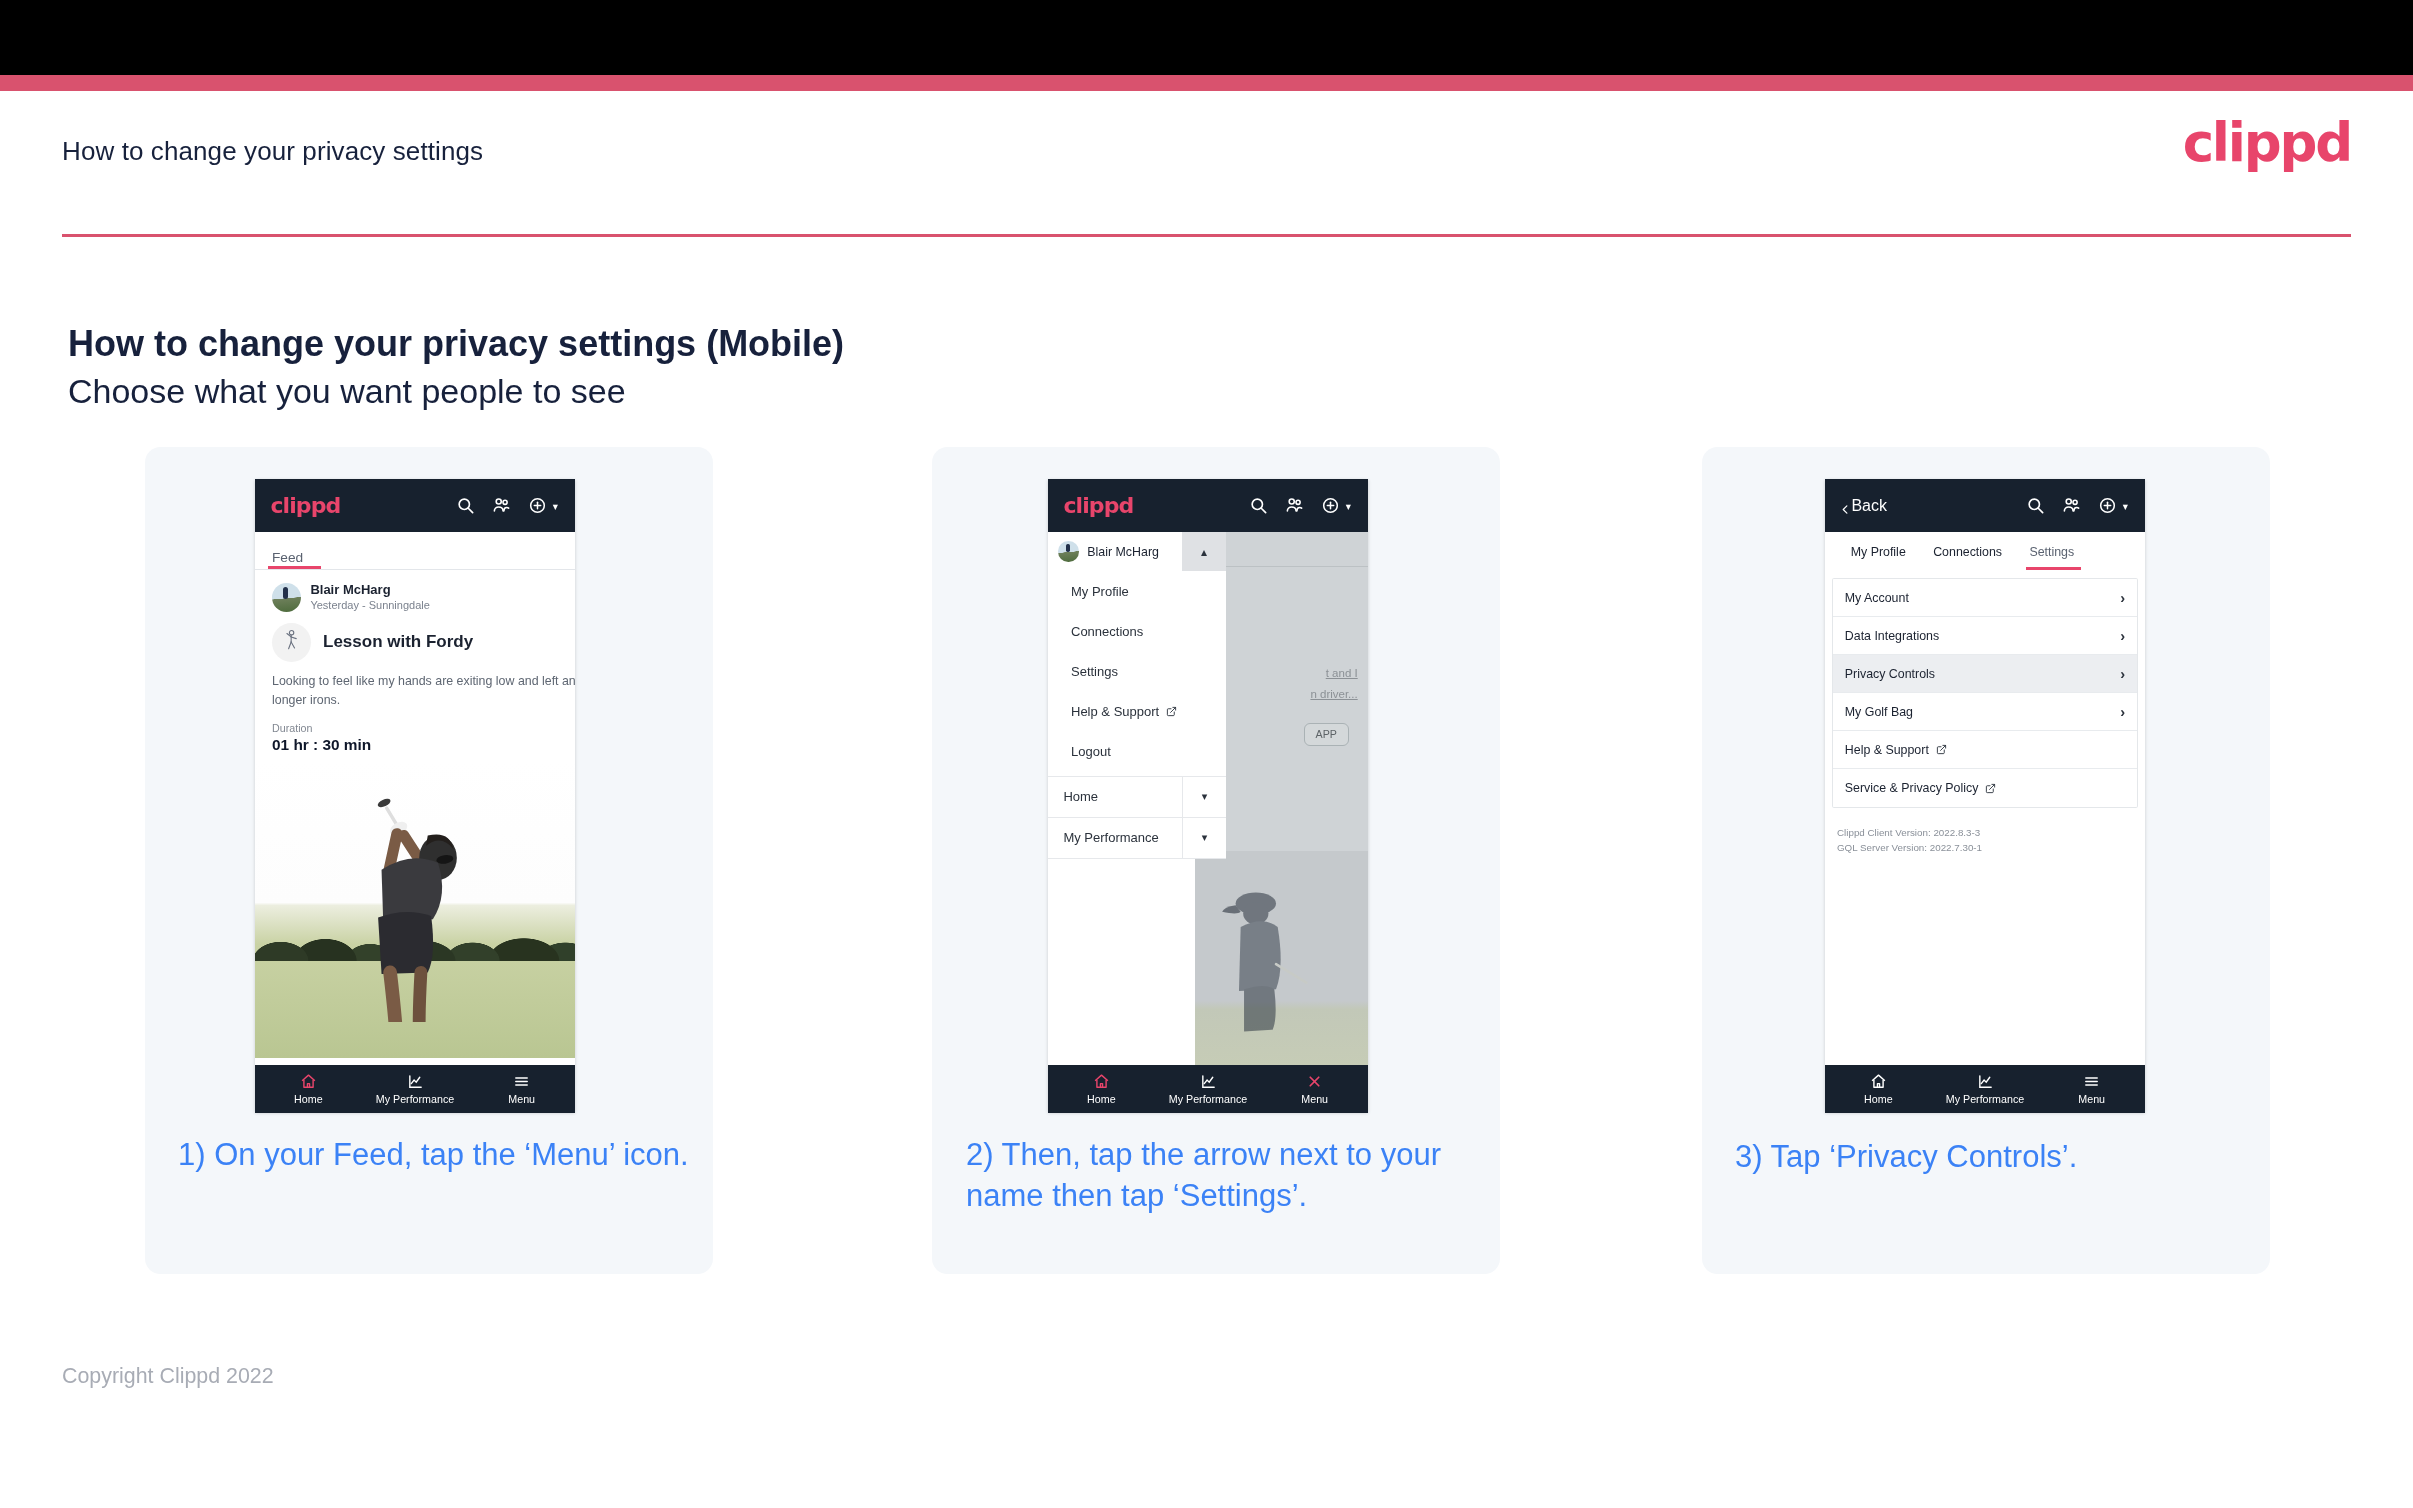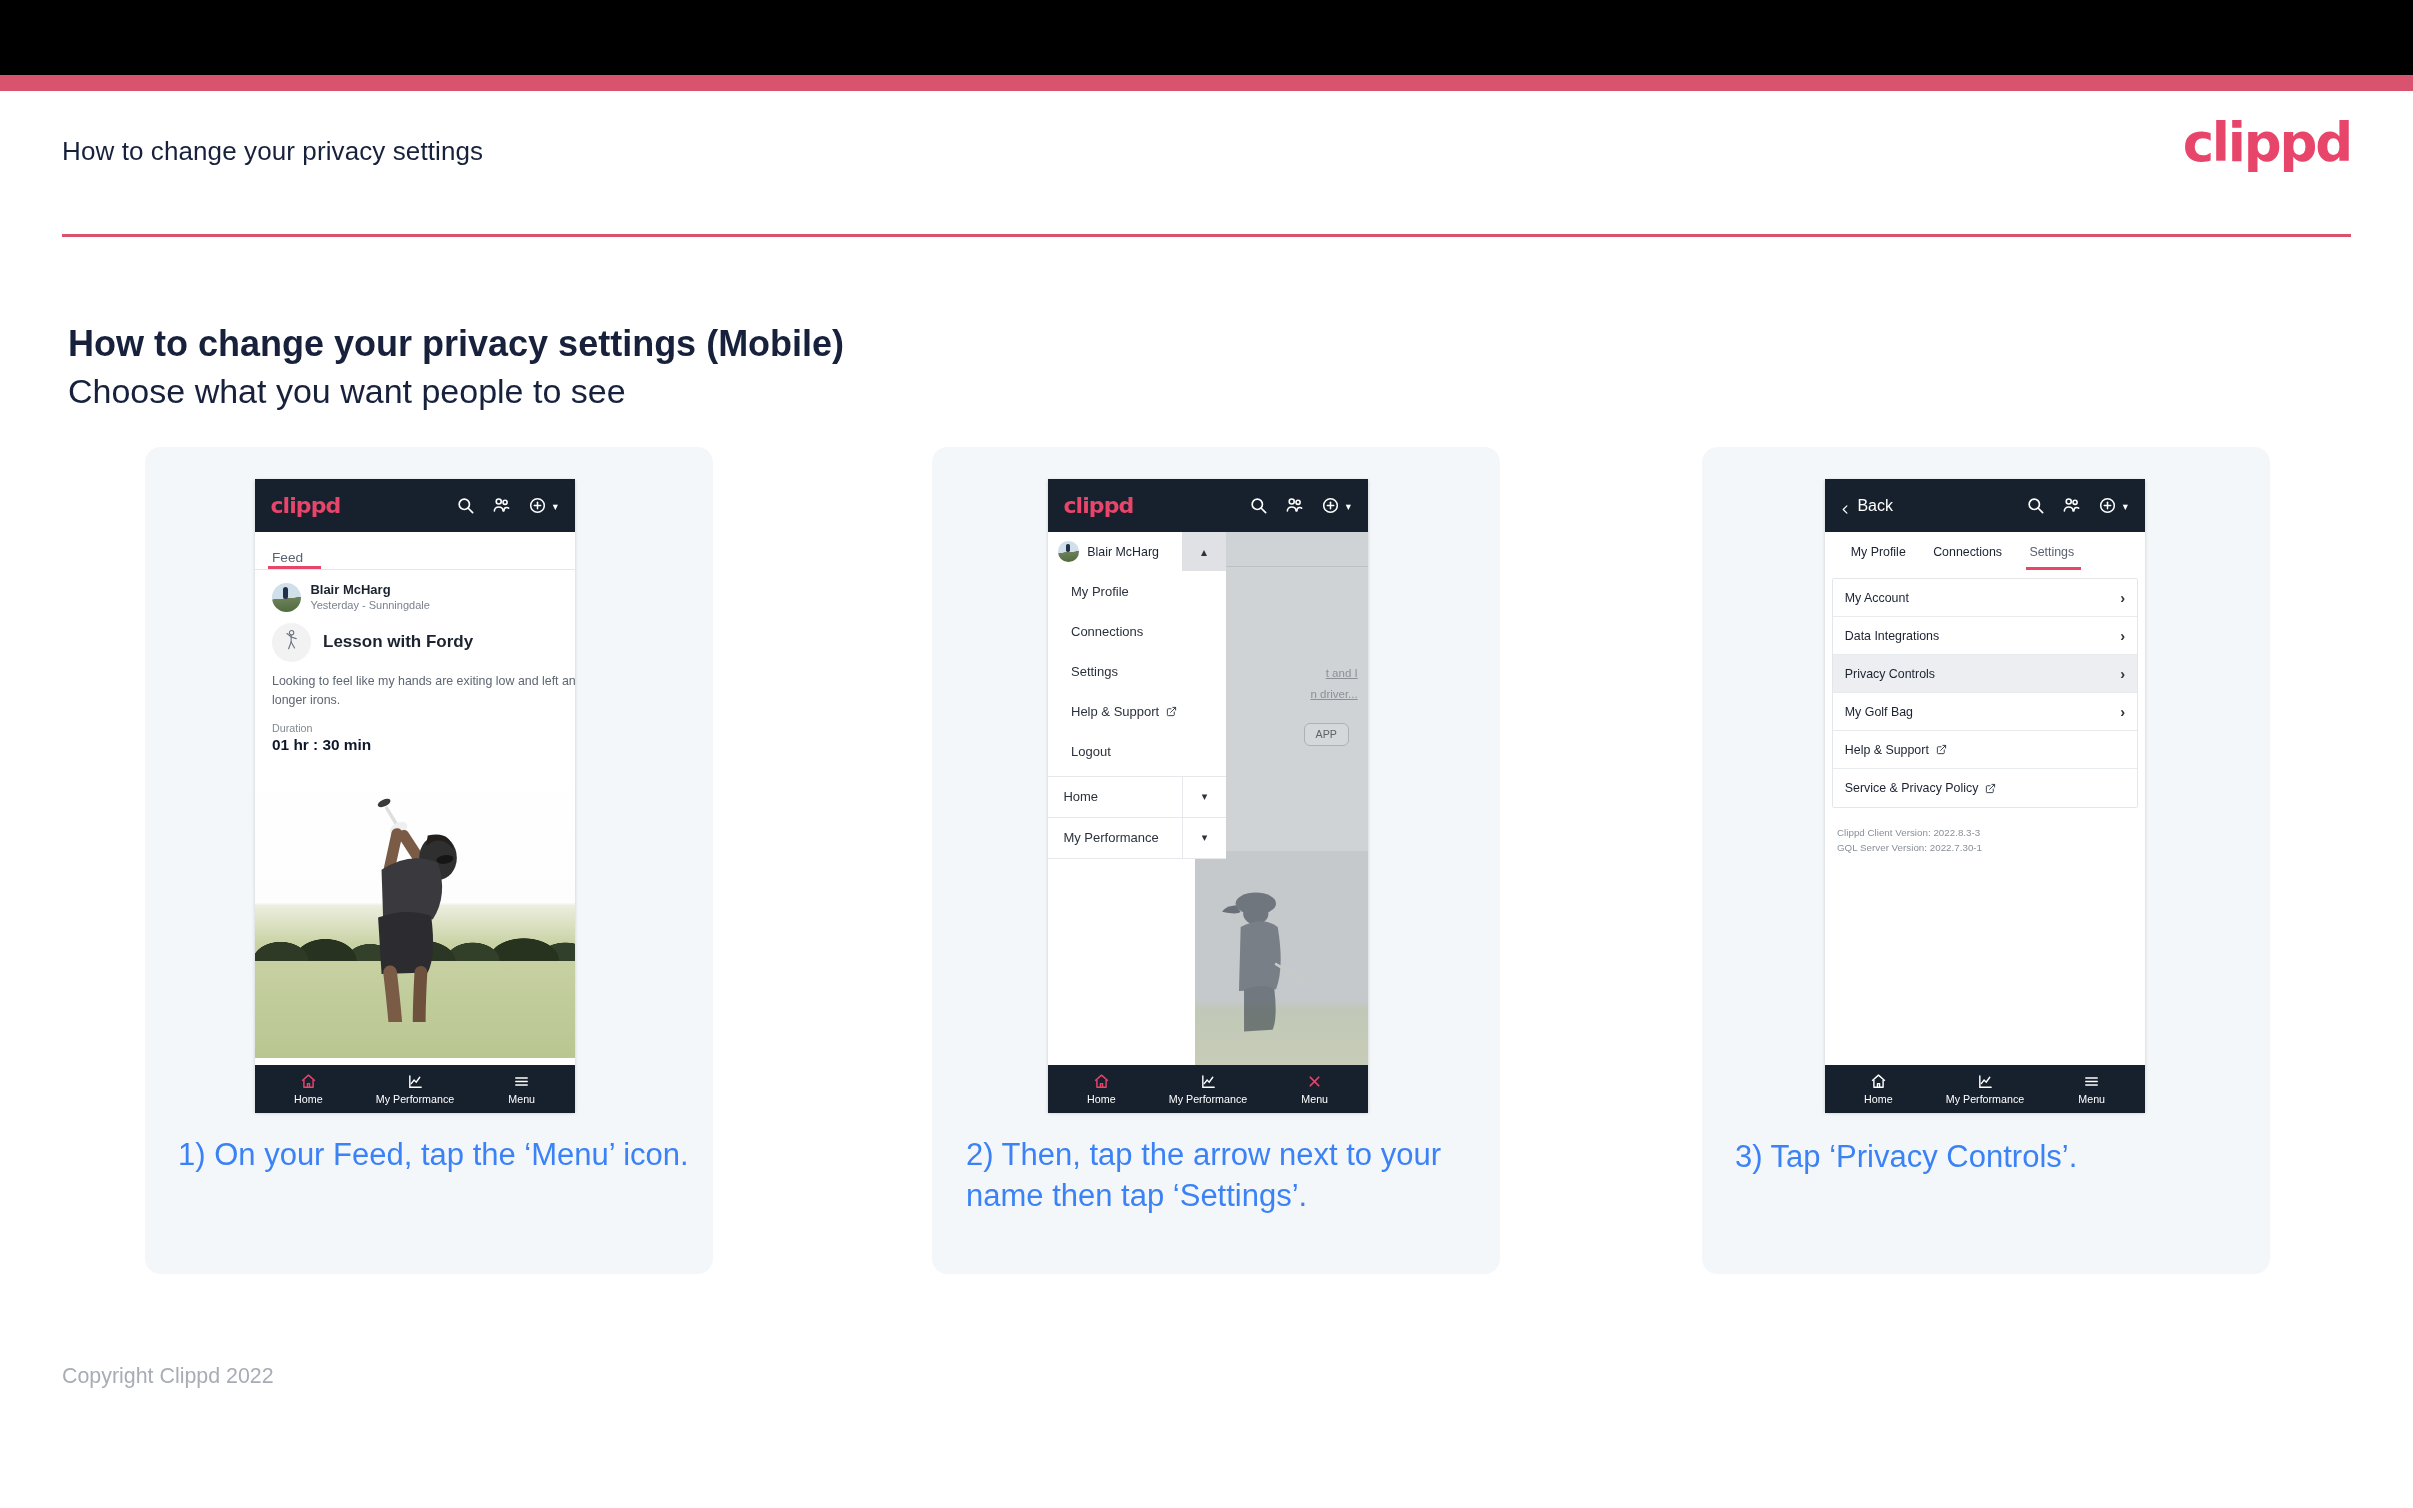--- a/index.html
+++ b/index.html
@@ -66,21 +66,21 @@
   #phone-3 { left:1825px; }
 
   .app-bar {
     position:relative; height:53px; background:#17212e;
     display:flex; align-items:center; padding:0 12px;
   }
   .app-logo {
     color:#e8456b; font-size:22px; font-weight:bold; letter-spacing:-0.9px;
     font-family:"DejaVu Sans", sans-serif; margin-left:3.4px;
   }
-  .app-back { color:#ffffff; font-size:16px; display:flex; align-items:flex-end; gap:6px; margin-left:3.4px; }
+  .app-back { color:#ffffff; font-size:16px; display:flex; align-items:flex-end; gap:0; margin-left:3.4px; }
   .app-bar-actions { margin-left:auto; display:flex; align-items:center; gap:17px; padding-right:5.1px; }
   .icon-w { width:19px; height:19px; display:block; }
   .chev-small { color:#fff; font-size:10.3px; margin-left:-11px; }
 
   
   .feed-tabs { position:relative; height:38px; background:#fff; border-bottom:0.9px solid #e3e6ea; }
   .feed-tab-label { position:absolute; left:17px; top:9.4px; font-size:13.7px; color:#5a6270;margin-top:9px; }
   .feed-tab-underline { position:absolute; left:13px; bottom:0; width:53px; height:2.6px; background:#e8456b; }
 
   .post { padding:12px 17px 0 17px; }

